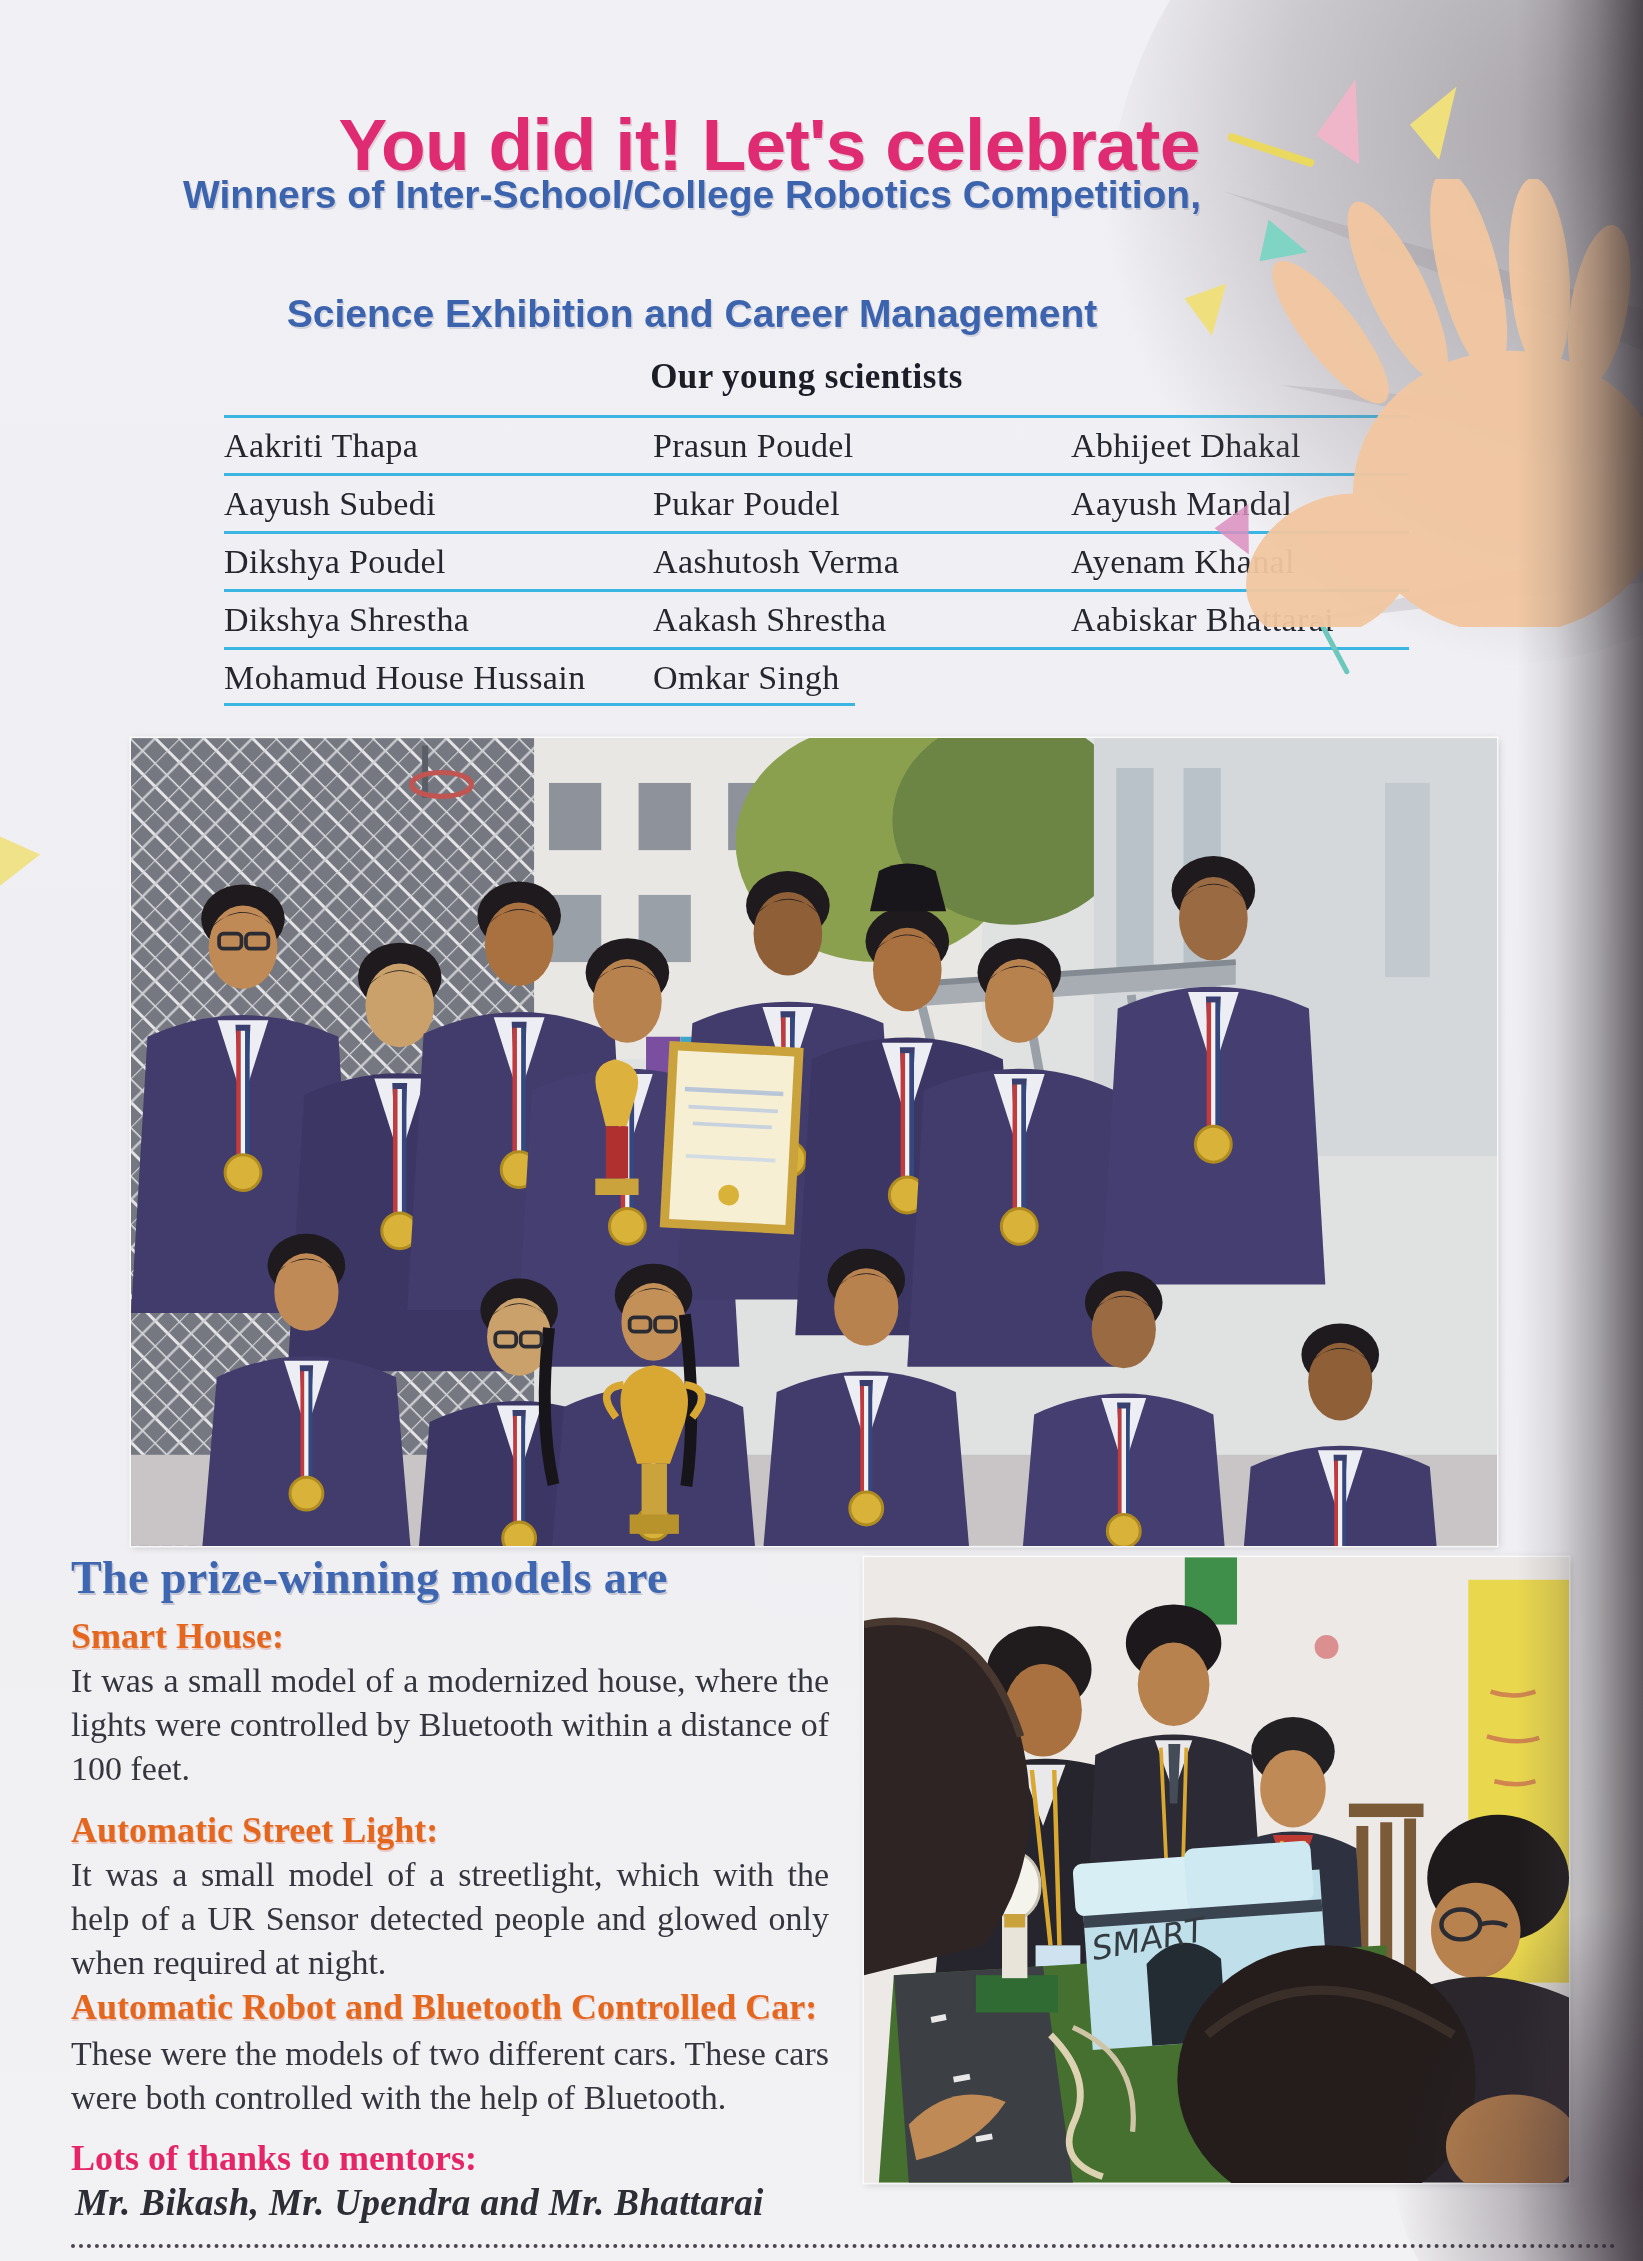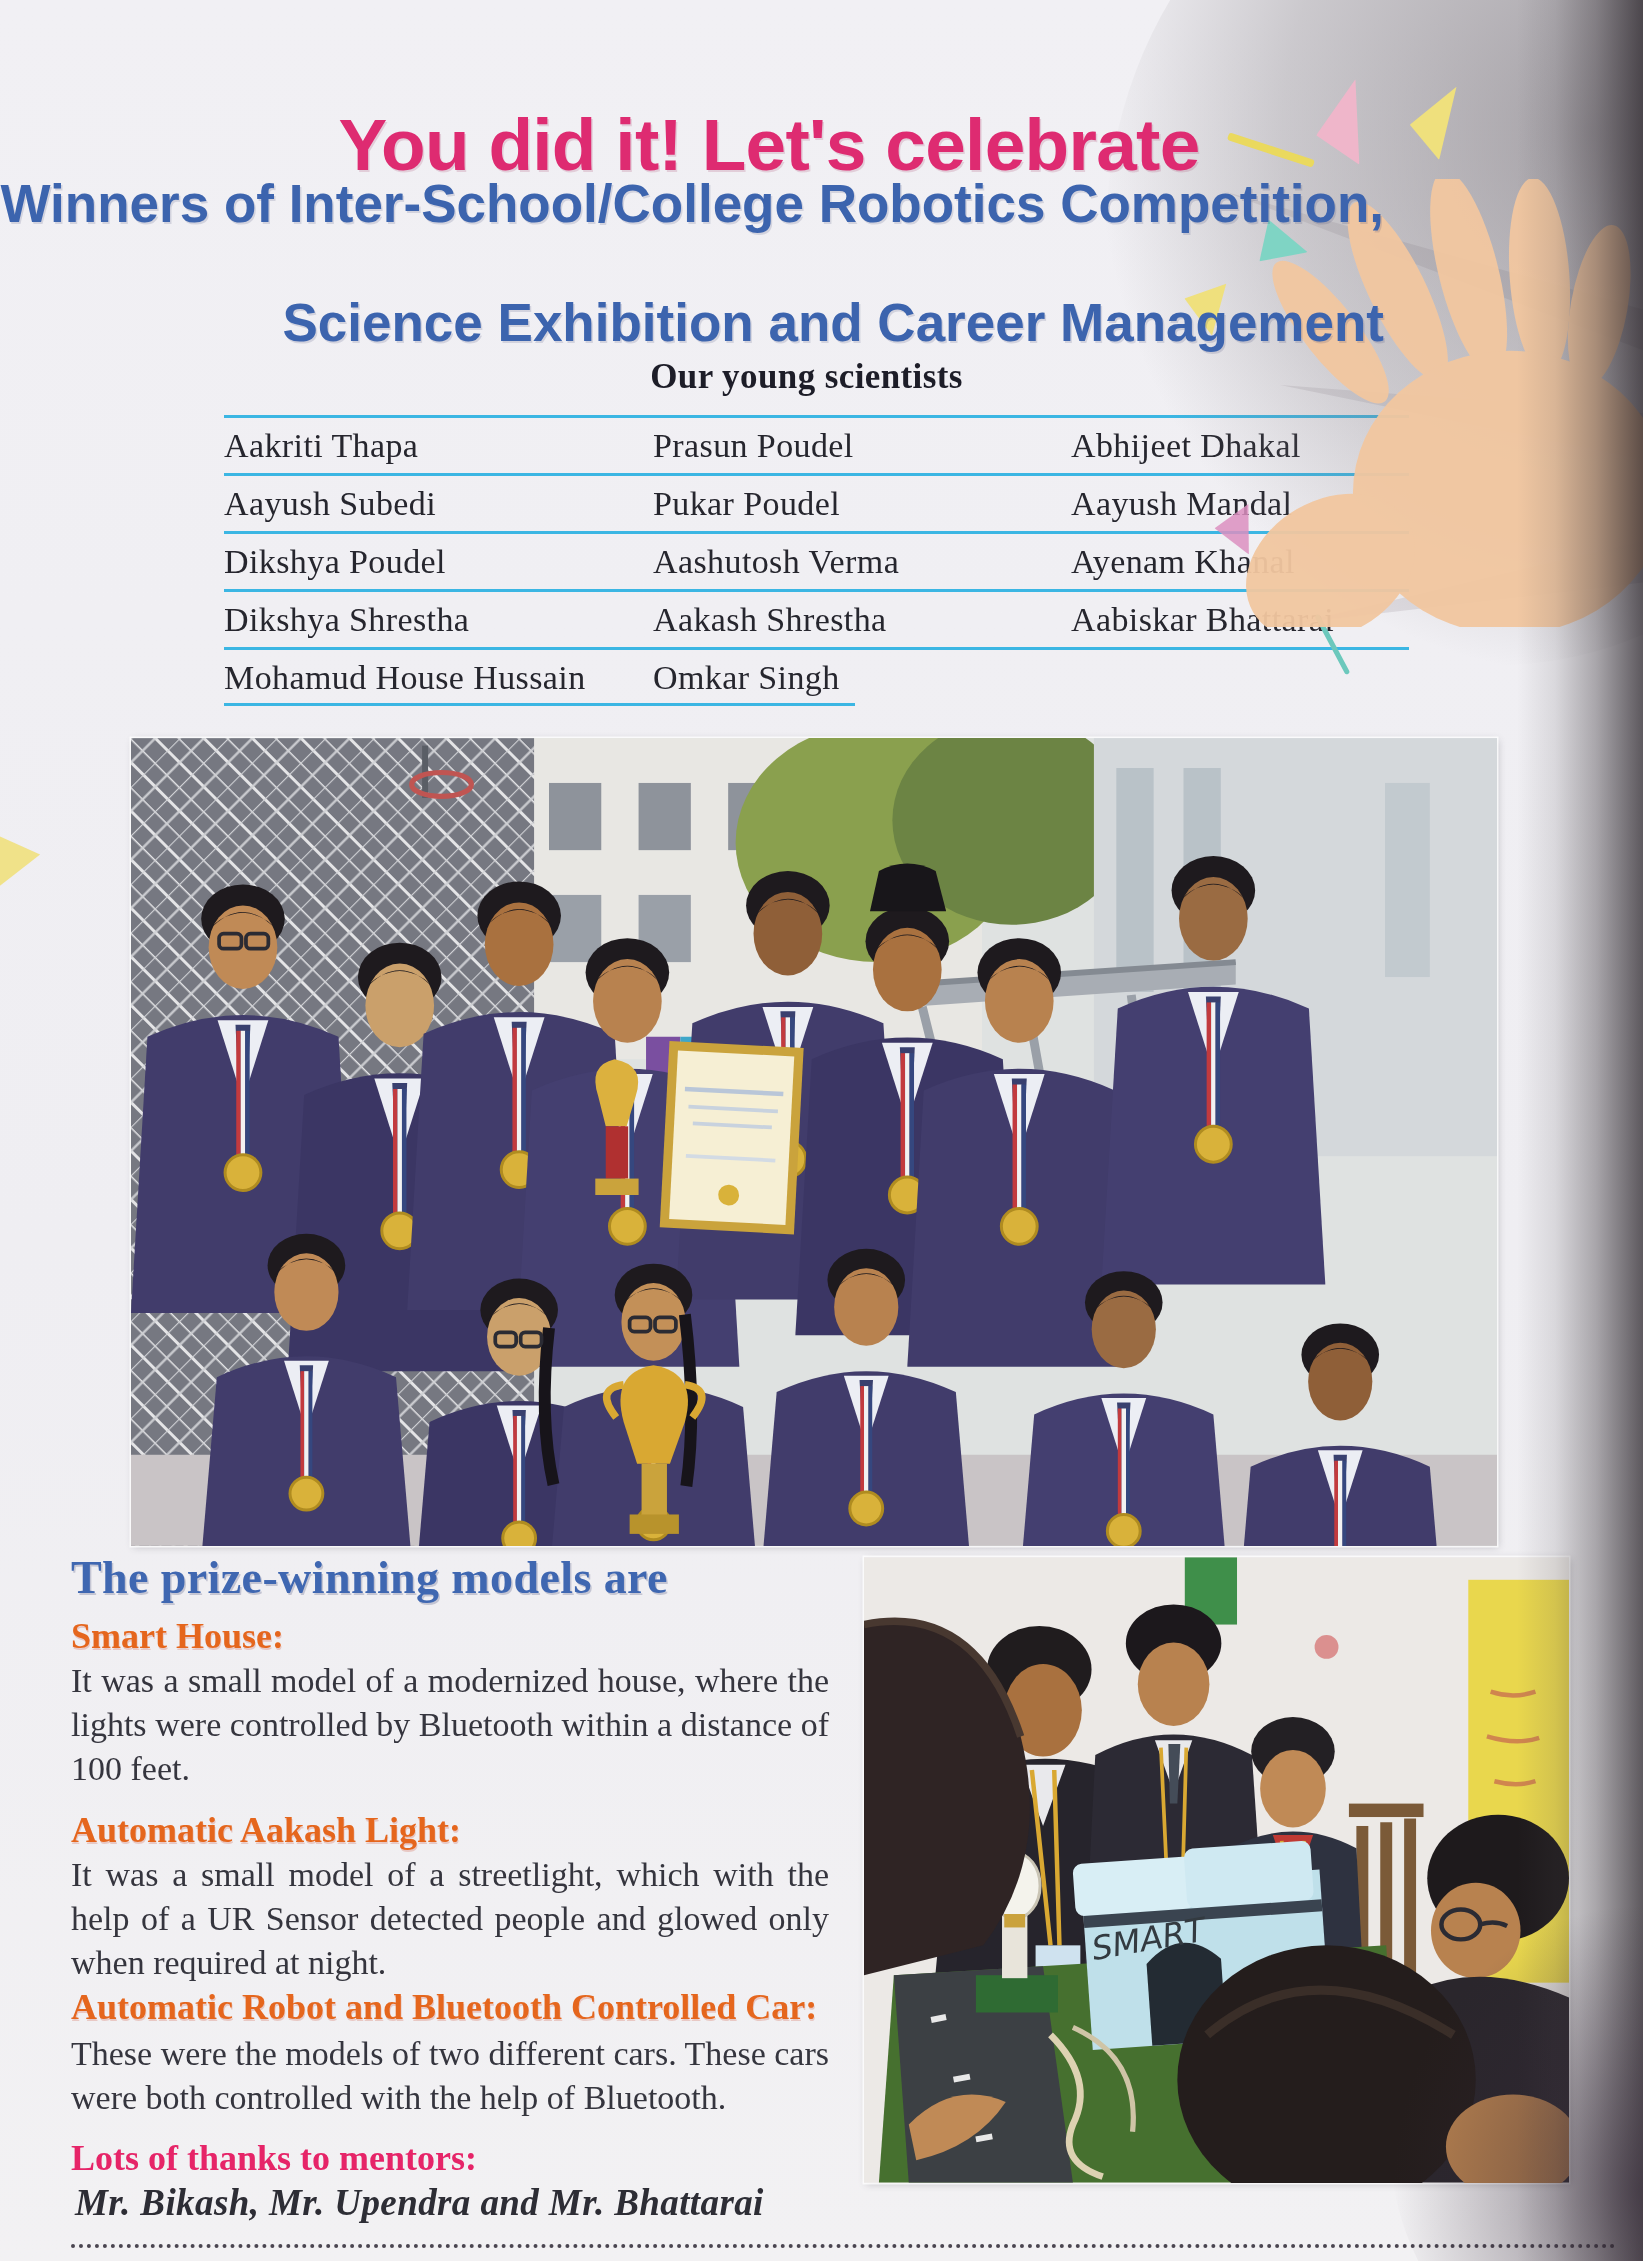--- a/index.html
+++ b/index.html
@@ -31,23 +31,23 @@
   .tri{position:absolute;z-index:31;clip-path:polygon(50% 0,100% 100%,0 78%);}
   .streak{position:absolute;z-index:31;border-radius:3px;}
   
   .title{
     position:absolute;left:0;top:54px;width:1538px;text-align:center;
     font-family:"Liberation Sans", sans-serif;font-weight:700;
     font-size:73px;letter-spacing:-0.7px;color:#de2b71;z-index:35;
     text-shadow:1.5px 2.2px 0 rgba(150,30,80,.16);
   }
   .subtitle{
-    position:absolute;left:0;width:1384px;text-align:right;
+    position:absolute;left:0;width:1384px;text-align:center;
     font-family:"Liberation Sans", sans-serif;font-weight:700;
-    font-size:53px;color:#3c64ae;z-index:35;
+    font-size:39px;color:#3c64ae;z-index:35;
     text-shadow:1.5px 2.2px 0 rgba(40,50,100,.15);
   }
   .subtitle.l1{top:173px;}
   .subtitle.l2{top:263px;margin-top:29px;}
   .scientists-heading{
     position:absolute;left:0;top:357px;width:1613px;text-align:center;
     font-size:35px;font-weight:700;color:#1d1d28;z-index:35;letter-spacing:0.4px;
   }
   
   .names-table{position:absolute;left:224px;top:415px;width:1185px;z-index:20;}
@@ -289,21 +289,21 @@
         <rect x="668" y="1040" width="66" height="26" fill="#b8932c"></rect>
       </g>
     </svg>
   </div>
 
   <div class="section-heading">The prize-winning models are</div>
 
   <div class="item-title t1">Smart House:</div>
   <div class="item-body b1">It was a small model of a modernized house, where the lights were controlled by Bluetooth within a distance of 100 feet.</div>
 
-  <div class="item-title t2">Automatic Aakash Light:</div>
+  <div class="item-title t2">Automatic Street Light:</div>
   <div class="item-body b2">It was a small model of a streetlight, which with the help of a UR Sensor detected people and glowed only when required at night.</div>
 
   <div class="item-title t3">Automatic Robot and Bluetooth Controlled Car:</div>
   <div class="item-body b3">These were the models of two different cars. These cars were both controlled with the help of Bluetooth.</div>
 
   <div class="thanks-heading">Lots of thanks to mentors:</div>
   <div class="mentors-line">Mr. Bikash, Mr. Upendra and Mr. Bhattarai</div>
 
   <div class="photo photo2">
     <svg width="705" height="626" viewBox="0 0 945 838">

